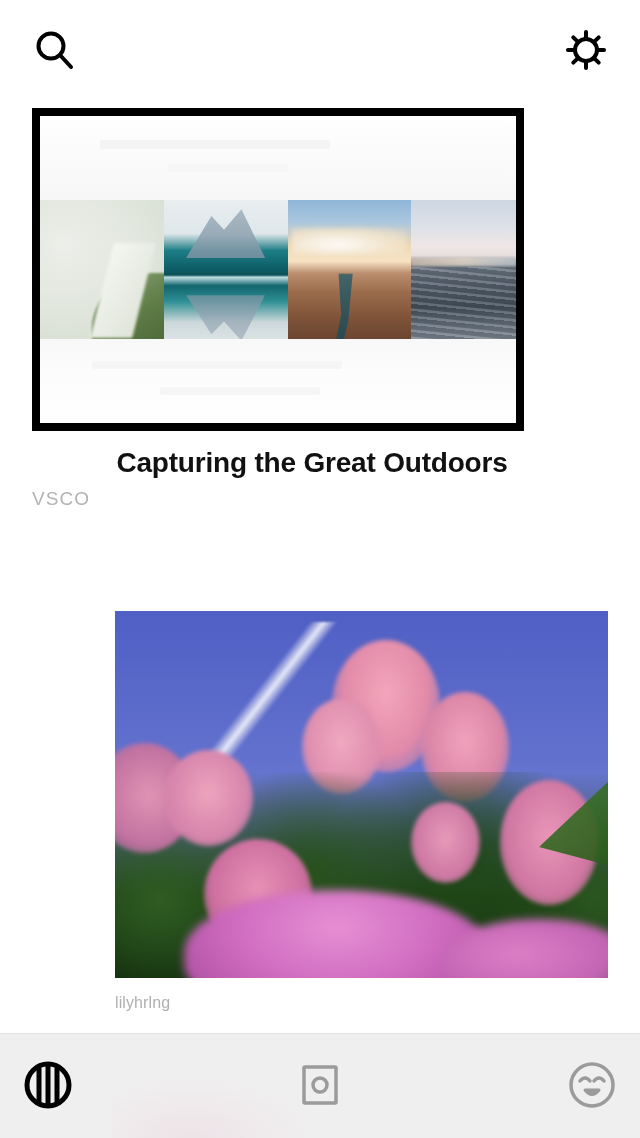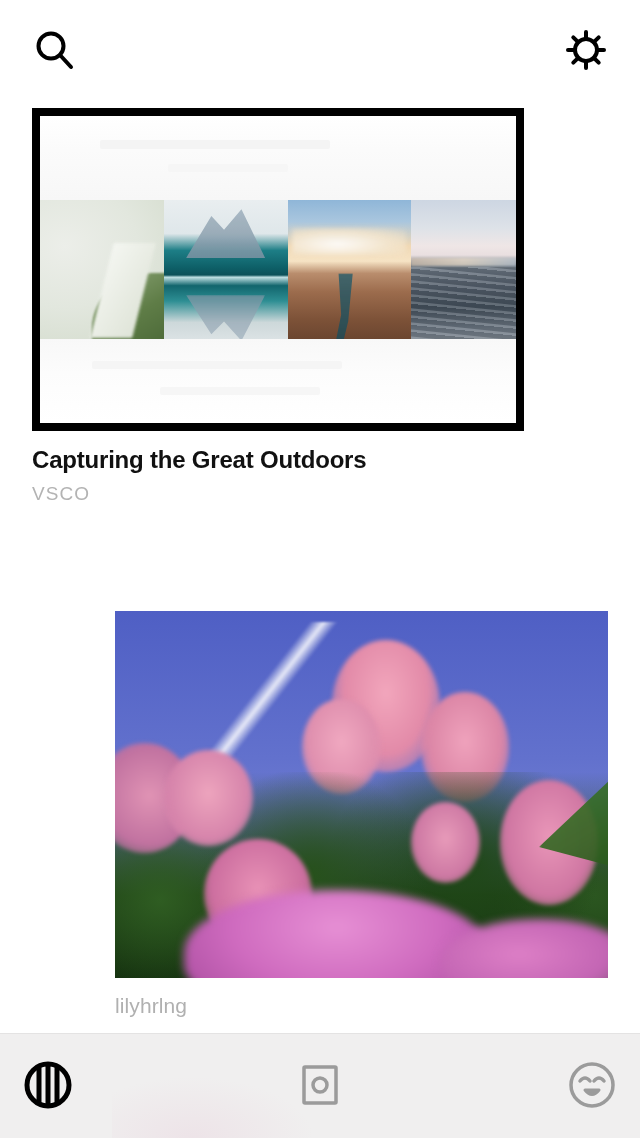--- a/index.html
+++ b/index.html
@@ -176,22 +176,22 @@
   .ph-4:after {
     content:""; position:absolute;
     left:0; right:0; top:38%; height:5%;
     background:linear-gradient(to right,#c9b9a8,#e6d9c6,#b9c3cc);
     opacity:.75; filter:blur(1px);
   }
 
   
   .feat-text { position:absolute; left:32px; top:446px; width:560px; }
   .feat-title {
-    font-size:24px; font-weight:bold; color:#111111;
-    letter-spacing:-.2px; line-height:1.18;
+    font-size:28px; font-weight:bold; color:#111111;
+    letter-spacing:-.2px; line-height:1.18;text-align:center;
   }
   .feat-sub {
     font-size:23px; font-weight:normal; color:#1a1a1a;
     letter-spacing:-.1px; line-height:1.5; margin-top:4px;
   }
   .feat-pub {
     font-size:19px; color:#b3b3b3; letter-spacing:1.1px;
     margin-top:9px;
   }
 
@@ -250,21 +250,21 @@
     background:radial-gradient(ellipse at 40% 40%, #dd7fc6 0%, #c264b3 55%, rgba(194,100,179,0) 100%);
     filter:blur(4px); border-radius:50%;
   }
   .leafedge {
     position:absolute; right:-2%; top:44%; width:16%; height:26%;
     background:linear-gradient(150deg,#3f7a2b 0%, #2b5a1c 100%);
     clip-path:polygon(100% 0%, 100% 100%, 0% 78%);
     filter:blur(1.6px); opacity:.9;
   }
   .post-user {
-    font-size:21px; color:#b0b0b0; letter-spacing:.1px;
+    font-size:16px; color:#b0b0b0; letter-spacing:.1px;
     margin-top:16px;
   }
 
   
   .bottomnav {
     position:absolute; left:0; bottom:0;
     width:640px; height:105px;
     background:#f0efef;
     border-top:1px solid #e4e3e3;
   }

